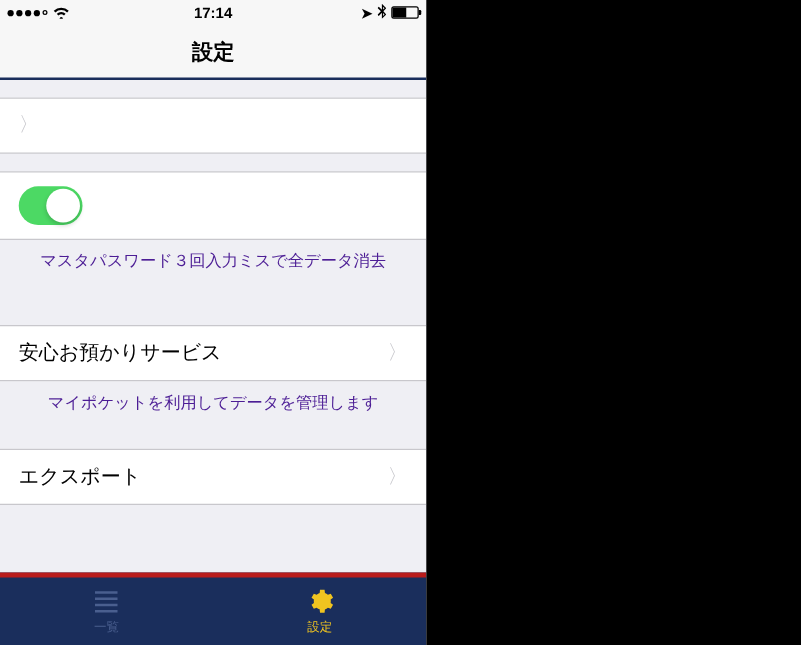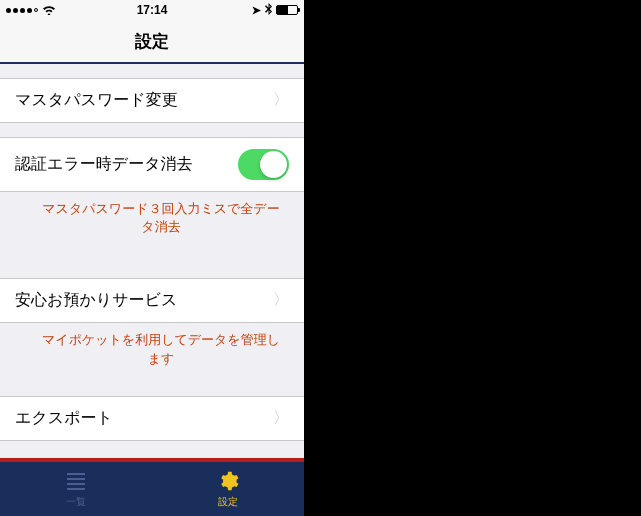--- a/index.html
+++ b/index.html
@@ -1,18 +1,18 @@
 <!DOCTYPE html>
 <html><head>
   <meta charset="utf-8">
   <style>
     * { margin: 0; padding: 0; box-sizing: border-box; }
     body { font-family: -apple-system, "Hiragino Sans", sans-serif; background: #000; }
     .screen {
-      width: 304px;
+      width: 341px;
       height: 516px;
       background: #efeff4;
       position: relative;
       overflow: hidden;
       display: flex;
       flex-direction: column;
     }
     .status-bar {
       height: 20px;
       background: #f7f7f7;
@@ -54,24 +54,23 @@
       justify-content: space-between;
       border-top: 0.5px solid #c8c7cc;
       border-bottom: 0.5px solid #c8c7cc;
       font-size: 16px;
       color: #000;
     }
     .chevron { color: #c7c7cc; font-size: 16px; font-weight:300; }
     .footer-text {
       padding: 8px 24px 14px;
       font-size: 13px;
-      color: #c2410c;
+      color: #4c1d95;
       text-align: center;
       line-height: 1.4;
-      margin-left: 18px;
     }
     .toggle {
       width: 51px; height: 31px;
       background: #4cd964;
       border-radius: 16px;
       position: relative;
       flex-shrink: 0;
     }
     .toggle-knob {
       width: 27px; height: 27px;
@@ -137,27 +136,25 @@
     </div>
   </div>
 
   <div class="nav-bar">
     <div class="nav-title">設定</div>
   </div>
 
   <div class="content">
     <div class="spacer"></div>
     <div class="cell">
-      <span>マスタパスワード変更</span>
       <span class="chevron">〉</span>
     </div>
 
     <div class="spacer"></div>
     <div class="cell">
-      <span>認証エラー時データ消去</span>
       <div class="toggle">
           <div class="toggle-knob"></div>
         </div>
     </div>
     <div class="footer-text">マスタパスワード３回入力ミスで全データ消去</div>
 
 
     <div class="spacer"></div>
     <div class="spacer"></div>
     <div class="cell">

